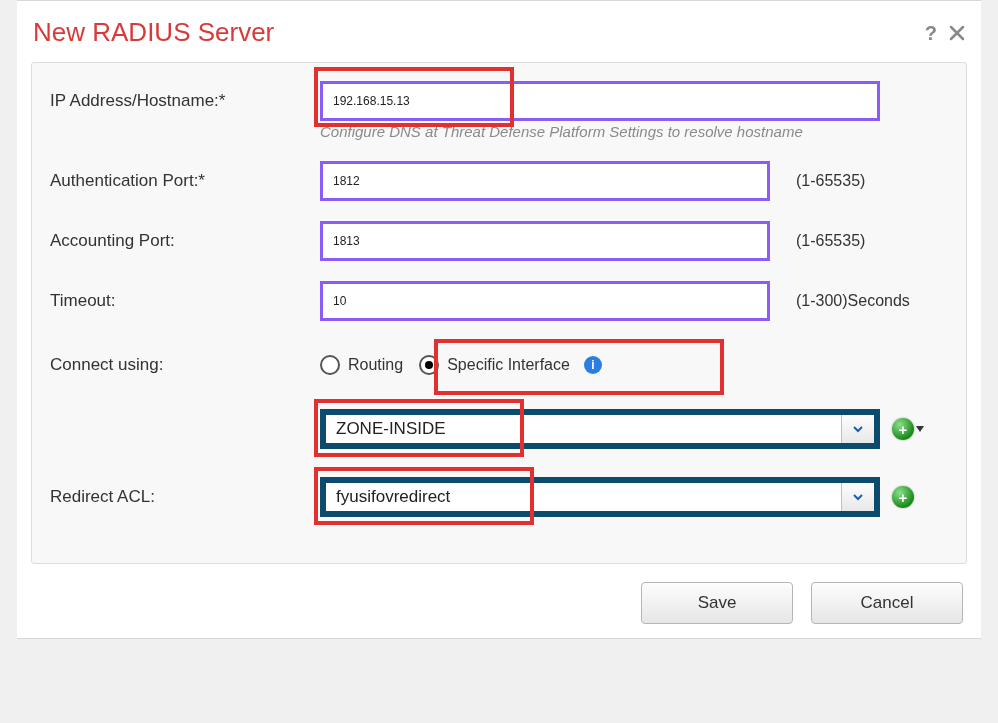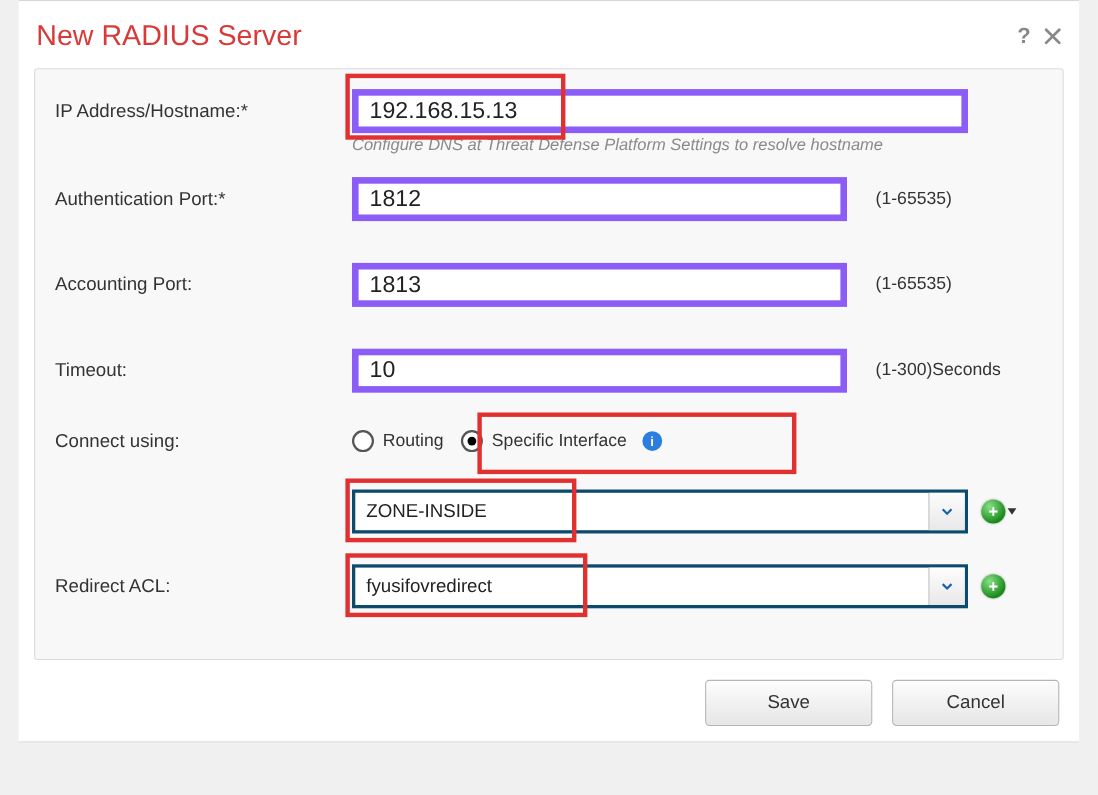--- a/index.html
+++ b/index.html
@@ -57,21 +57,21 @@
   .form-body {
     background: #f8f8f8;
     border: 1px solid #dcdcdc;
     border-radius: 3px;
     padding: 18px 18px 42px 18px;
   }
 
   .row {
     display: flex;
     align-items: center;
-    margin-bottom: 38px;
+    margin-bottom: 20px;
     min-height: 40px;
   }
   .row.tall { margin-bottom: 24px; align-items: center; }
 
   .label-col {
     width: 270px;
     flex-shrink: 0;
     color: #333;
     font-size: 17px;
   }
@@ -81,22 +81,22 @@
     display: flex;
     align-items: center;
     gap: 12px;
     position: relative;
   }
 
   input[type="text"], input[type="password"] {
     box-sizing: border-box;
     height: 40px;
     padding: 4px 10px;
-    font-size: 21px;
-    border: 6px solid #8b5cf6;
+    font-size: 12px;
+    border: 3px solid #8b5cf6;
     background: #fff;
     color: #222;
     outline: none;
   }
   .wide-input { width: 560px; }
   .mid-input  { width: 450px; }
 
   .hint-right {
     color: #333;
     font-size: 16px;
@@ -167,21 +167,21 @@
     justify-content: center;
     margin-left: 6px;
   }
 
   
   .combo {
     display: flex;
     align-items: stretch;
     width: 560px;
     height: 40px;
-    border: 3px solid #0c4a6e;
+    border: 6px solid #0c4a6e;
     box-sizing: border-box;
     background: #fff;
   }
   .combo .combo-text {
     flex: 1;
     padding: 0 10px;
     display: flex;
     align-items: center;
     font-size: 17px;
     color: #222;

